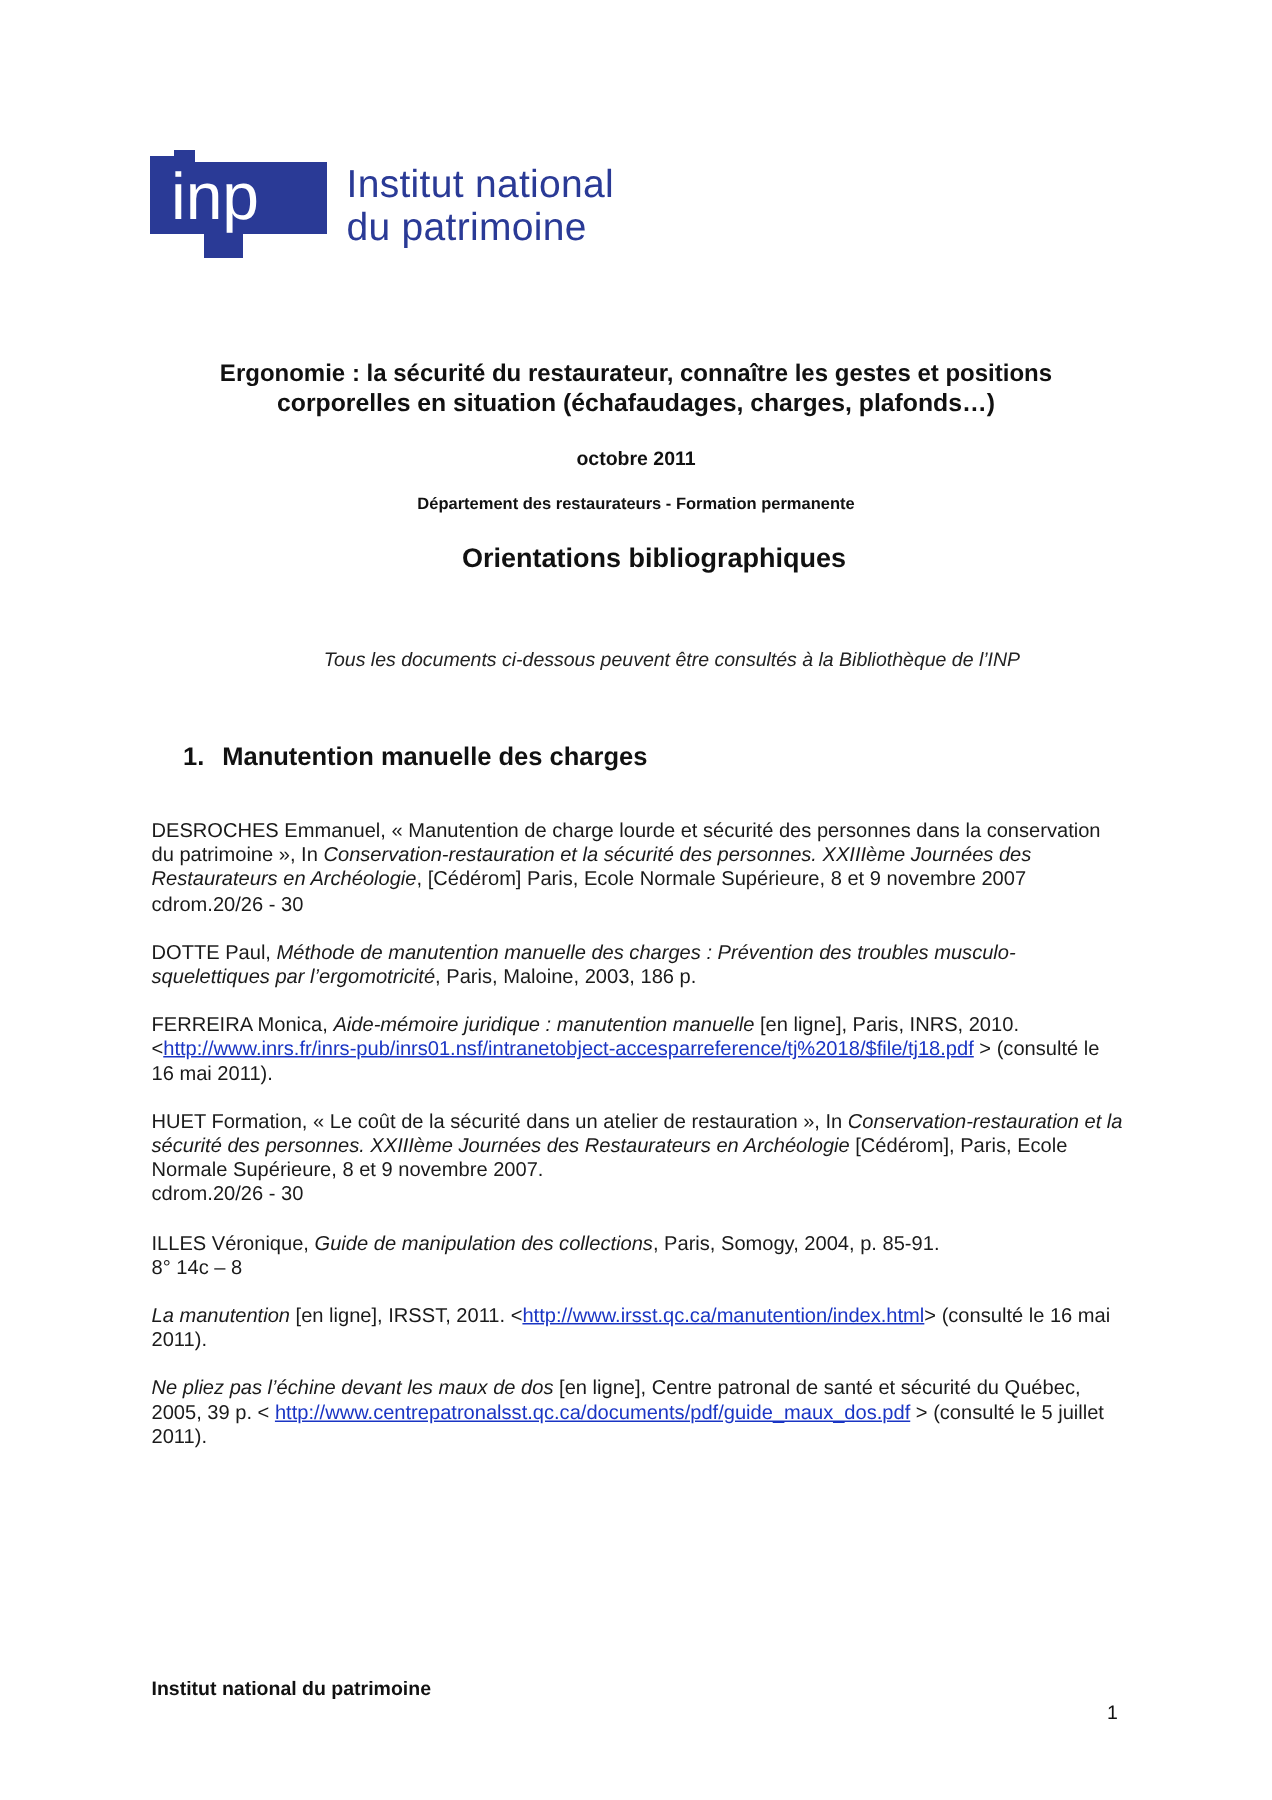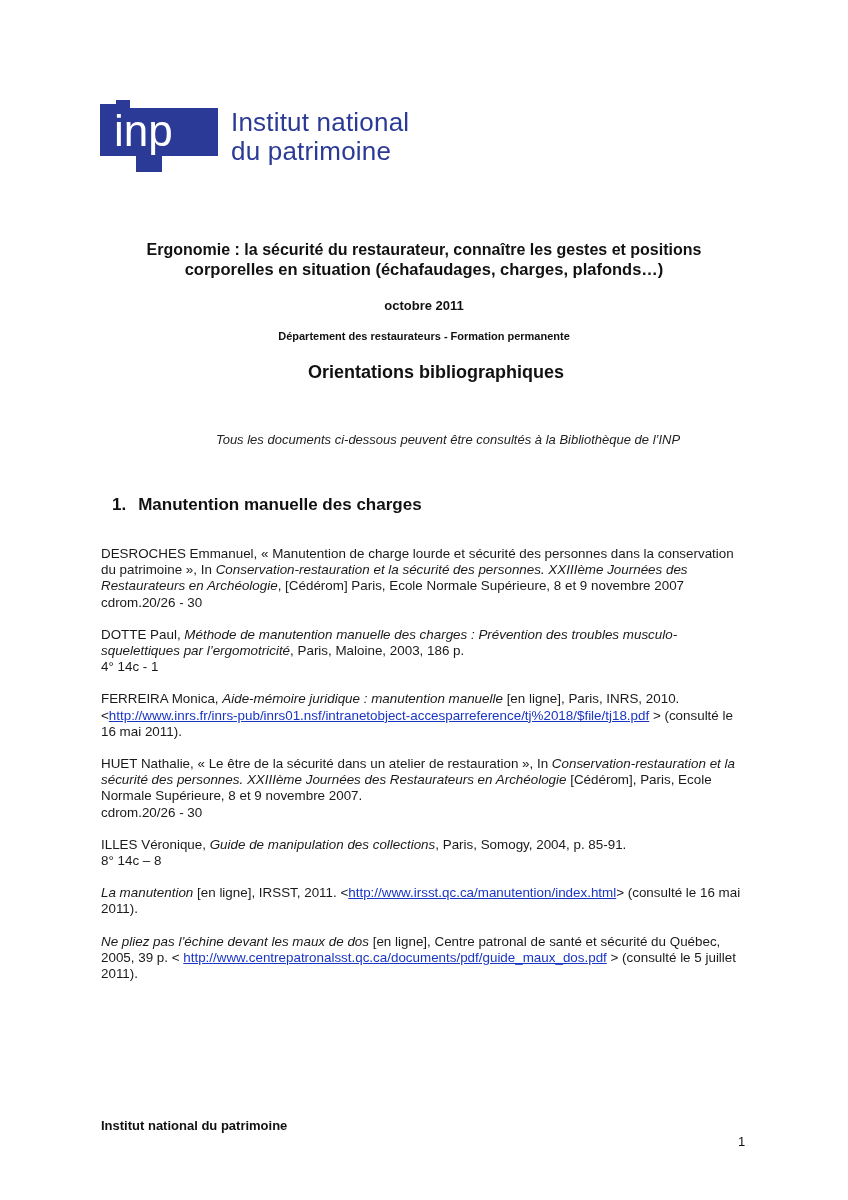--- a/index.html
+++ b/index.html
@@ -60,21 +60,21 @@
       width: 848px;
       top: 432px;
       text-align: center;
       font-style: italic;
       font-size: 13px;
       color: #222;
       margin-left: 24px;
     }
     .section-heading {
       position: absolute;
-      left: 112px;
+      left: 122px;
       top: 495px;
       font-size: 17px;
       font-weight: bold;
       color: #111;
     }
     .section-heading .num { margin-right: 12px; }
     .entries {
       position: absolute;
       left: 101px;
       top: 546px;
@@ -134,27 +134,26 @@
   <span class="num">1.</span><span>Manutention manuelle des charges</span>
 </div>
 
 <div class="entries" id="entries">
     <div class="entry">
       <div><span>DESROCHES Emmanuel, « Manutention de charge lourde et sécurité des personnes dans la conservation du patrimoine », In </span><i>Conservation-restauration et la sécurité des personnes. XXIIIème Journées des Restaurateurs en Archéologie</i><span>, [Cédérom] Paris, Ecole Normale Supérieure, 8 et 9 novembre 2007</span></div>
       <span class="call">cdrom.20/26 - 30</span>
     </div>
     <div class="entry">
       <div><span>DOTTE Paul, </span><i>Méthode de manutention manuelle des charges : Prévention des troubles musculo-squelettiques par l’ergomotricité</i><span>, Paris, Maloine, 2003, 186 p.</span></div>
-      <span class="call">4° 14c - 1</span>
     </div>
     <div class="entry">
       <div><span>FERREIRA Monica, </span><i>Aide-mémoire juridique : manutention manuelle</i><span> [en ligne], Paris, INRS, 2010. &lt;</span><a href="#">http://www.inrs.fr/inrs-pub/inrs01.nsf/intranetobject-accesparreference/tj%2018/$file/tj18.pdf</a><span> &gt; (consulté le 16 mai 2011).</span></div>
     </div>
     <div class="entry">
-      <div><span>HUET Nathalie, « Le être de la sécurité dans un atelier de restauration », In </span><i>Conservation-restauration et la sécurité des personnes. XXIIIème Journées des Restaurateurs en Archéologie</i><span> [Cédérom], Paris, Ecole Normale Supérieure, 8 et 9 novembre 2007.</span></div>
+      <div><span>HUET Formation, « Le coût de la sécurité dans un atelier de restauration », In </span><i>Conservation-restauration et la sécurité des personnes. XXIIIème Journées des Restaurateurs en Archéologie</i><span> [Cédérom], Paris, Ecole Normale Supérieure, 8 et 9 novembre 2007.</span></div>
       <span class="call">cdrom.20/26 - 30</span>
     </div>
     <div class="entry">
       <div><span>ILLES Véronique, </span><i>Guide de manipulation des collections</i><span>, Paris, Somogy, 2004, p. 85-91.</span></div>
       <span class="call">8° 14c – 8</span>
     </div>
     <div class="entry">
       <div><i>La manutention</i><span> [en ligne], IRSST, 2011. &lt;</span><a href="#">http://www.irsst.qc.ca/manutention/index.html</a><span>&gt; (consulté le 16 mai 2011).</span></div>
     </div>
     <div class="entry">

